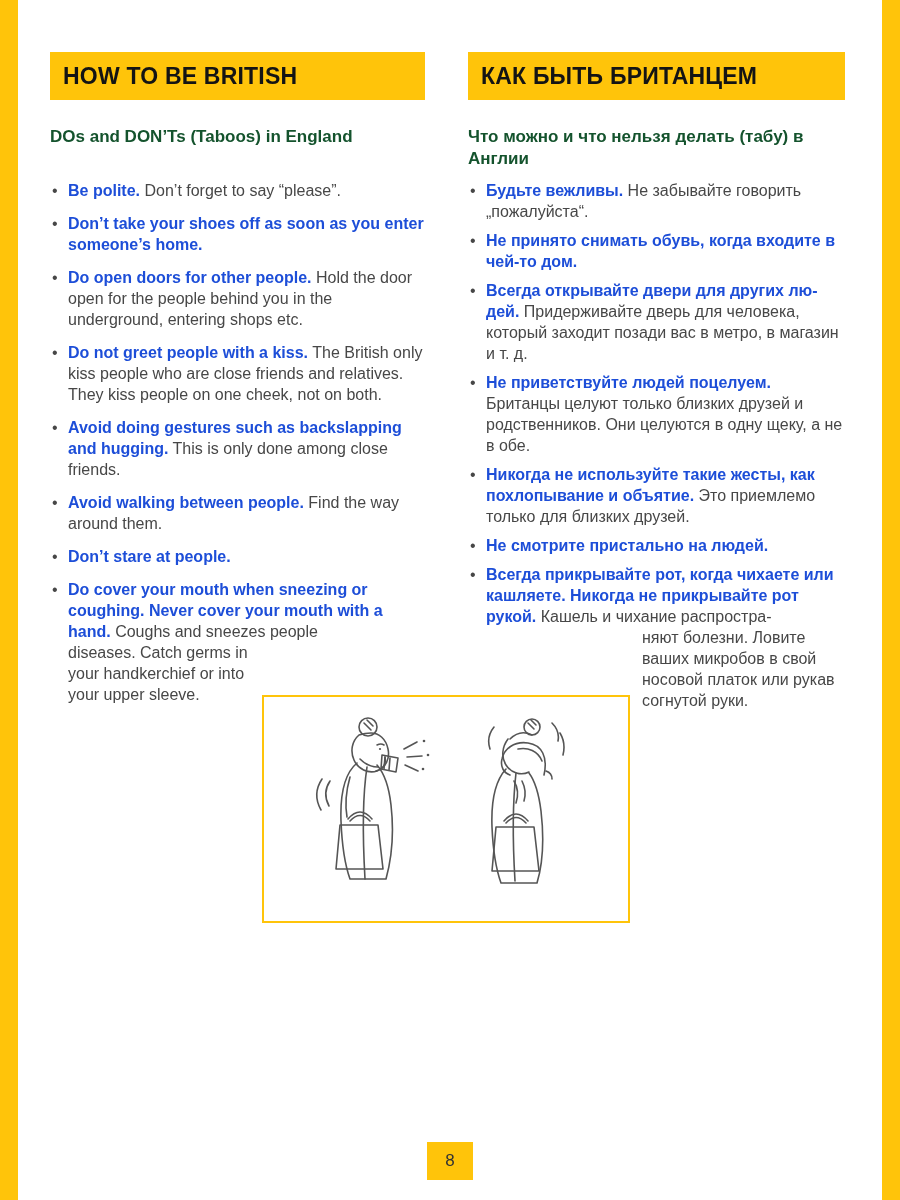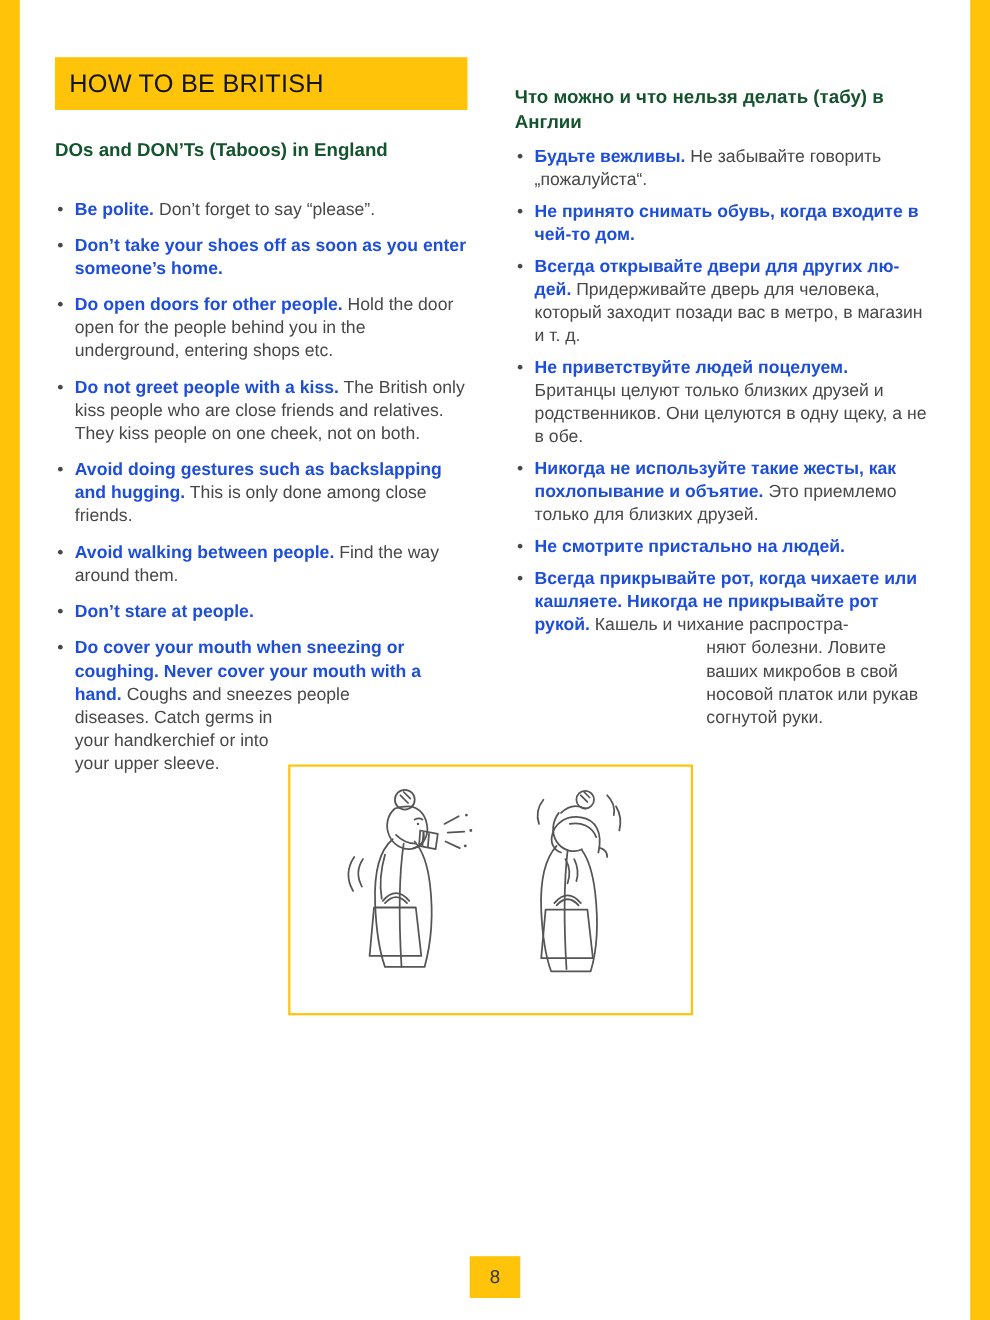--- a/index.html
+++ b/index.html
@@ -17,21 +17,21 @@
 
   .col { position:absolute; top:52px; }
   .col-left  { left:50px;  width:375px; }
   .col-right { left:468px; width:377px; }
 
   .bar {
     height:48px; background:#ffc40a;
     display:flex; align-items:center; padding:0 13px;
   }
   .bar h1 {
-    font-size:23px; font-weight:400; color:#141414; letter-spacing:.2px;
+    font-size:23px; font-weight:700; color:#141414; letter-spacing:.2px;
   }
   .subtitle {
     margin-top:26px; height:54px;
     font-size:17px; line-height:22px; font-weight:700; color:#14532d;
   }
   .bullet {
     position:relative; padding-left:18px;
     font-size:16px; line-height:21px; color:#474747;
   }
   .col-left  .bullet { margin-bottom:12px; }
@@ -140,20 +140,23 @@
       <div>
         <span class="b">Do cover your mouth when sneezing or coughing. Never cover your mouth with a hand.</span>
         <span>Coughs and sneezes people</span>
       </div>
       <div class="narrow-en">diseases. Catch germs in your handkerchief or into your upper sleeve.</div>
     </div>
   </div>
 </section>
 
 <section class="col col-right">
+  <header class="bar">
+    <h1>КАК БЫТЬ БРИТАНЦЕМ</h1>
+  </header>
   <h2 class="subtitle">Что можно и что нельзя делать (табу) в Англии</h2>
   <div>
     <div class="bullet">
       <span class="b">Будьте вежливы.</span>
       <span>Не забывайте говорить „пожалуйста“.</span>
     </div>
     <div class="bullet">
       <span class="b">Не принято снимать обувь, когда входи­те в чей-то дом.</span>
       <span></span>
     </div>

